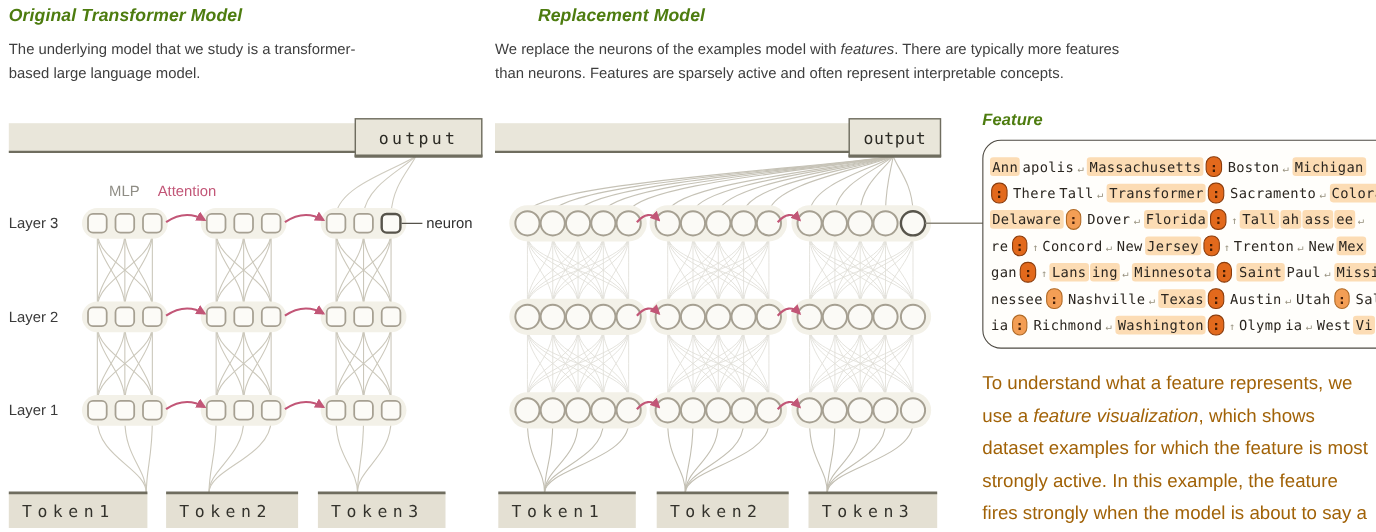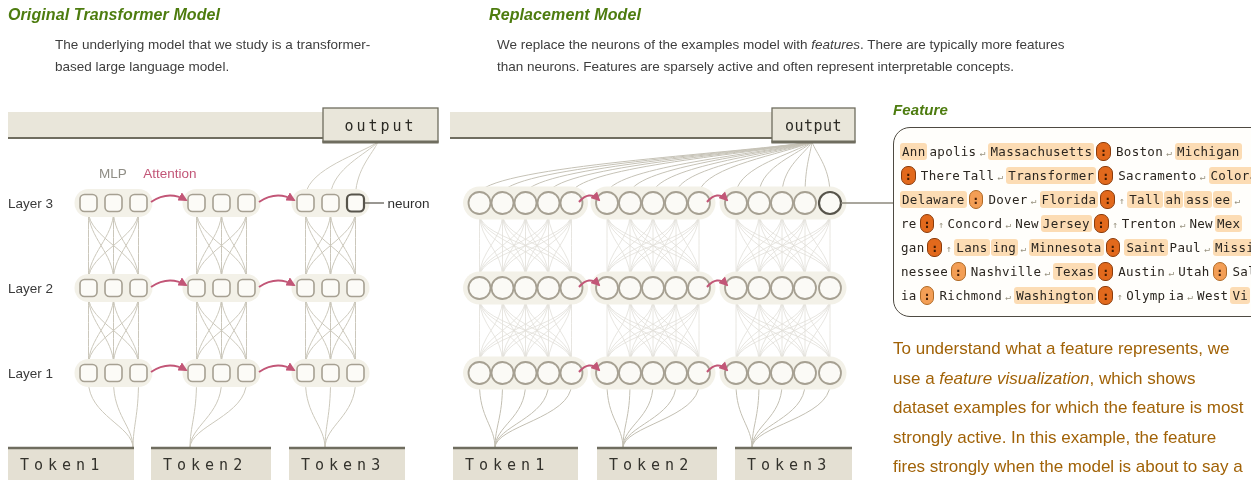--- a/index.html
+++ b/index.html
@@ -1,19 +1,19 @@
 <!DOCTYPE html>
 <html><head>
 <meta charset="utf-8">
 <style>
   html,body{margin:0;padding:0;background:#ffffff;}
   .canvas{position:relative;width:1251px;height:484px;background:#ffffff;overflow:hidden;
           font-family:"Liberation Sans",sans-serif;}
   .panel-title{position:absolute;font-size:16px;font-weight:bold;color:#4d7c0f;letter-spacing:.1px;font-style:italic;}
-  .panel-desc{position:absolute;font-size:13.5px;line-height:1.62;color:#3e3e3e;margin-left:47px;}
+  .panel-desc{position:absolute;font-size:13.5px;line-height:1.62;color:#3e3e3e;}
   .panel-desc em{}
   #left-title{left:8px;top:6px;}
   #left-desc{left:8px;top:34px;width:336px;}
   #mid-title{left:450px;top:6px;margin-left:39px;}
   #mid-desc{left:450px;top:34px;width:596px;}
   #right-title{left:893px;top:101px;font-size:15px;}
   svg.diagram{position:absolute;display:block;}
   #left-svg{left:0;top:105px;}
   #middle-svg{left:450px;top:105px;}
   .feature-box{position:absolute;left:893px;top:127px;width:422px;height:190px;box-sizing:border-box;

